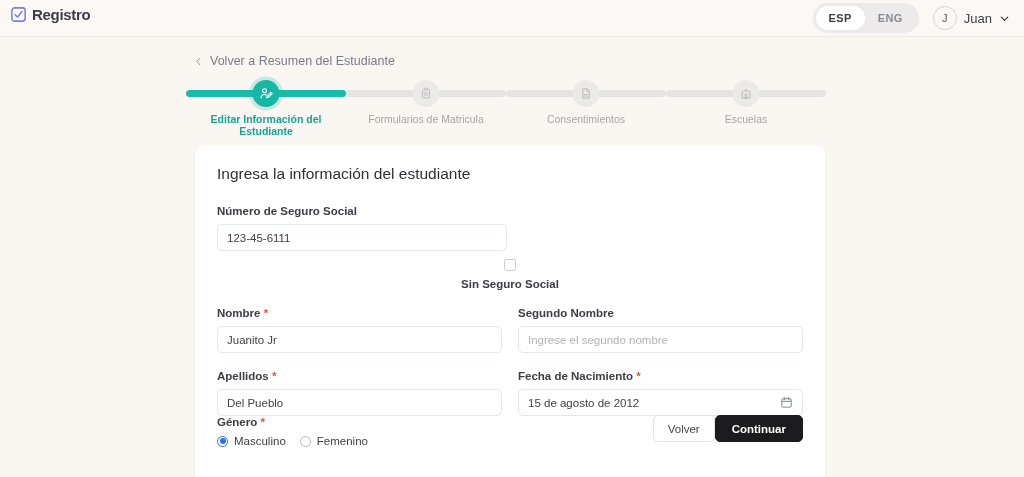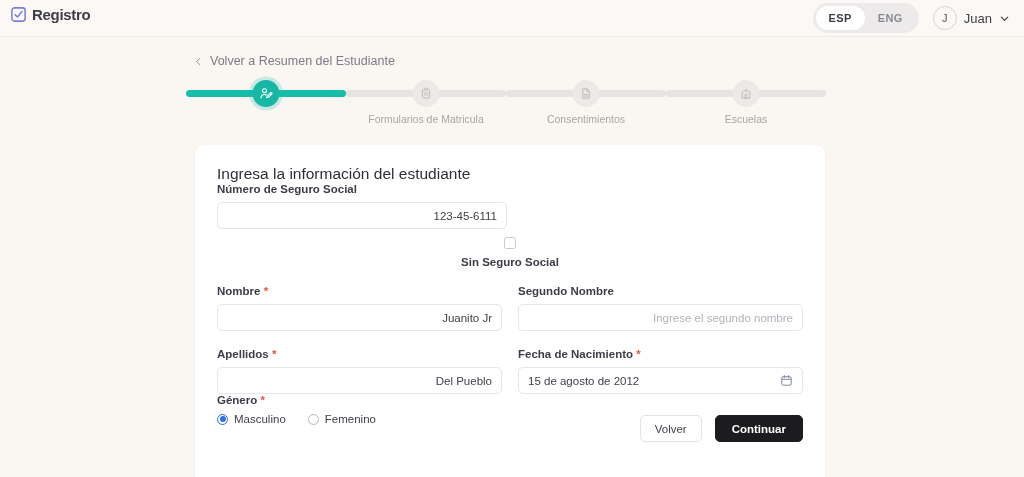--- a/index.html
+++ b/index.html
@@ -96,68 +96,67 @@
   
   .card {
     position: absolute; left: 195px; top: 145px;
     width: 630px; height: 345px;
     background: #ffffff;
     border-radius: 9px 9px 0 0;
     box-shadow: 0 1px 3px rgba(0,0,0,0.05);
     padding: 20px 22px 0 22px;
   }
   .card-title {
-    font-size: 15.5px; color: #2f2f38; 
+    font-size: 15.5px; color: #2f2f38; margin-bottom: 22px;
   }
   .field-label {
     font-size: 11.5px; font-weight: bold; color: #3d3d47;
     margin-bottom: 7px; display: block;
   }
   .req { color: #e8503a; font-weight: bold; }
   .input {
     width: 100%; height: 27px;
     border: 1px solid #e4e6ee; border-radius: 5px;
     background: #fff;
     font-size: 11.5px; color: #41414a;
     padding: 0 9px; display: flex; align-items: center;
     font-family: "Liberation Sans", sans-serif;
-    justify-content: flex-end;
   }
   .input.placeholder { color: #b2b2ba; }
   .input.with-icon { justify-content: space-between; }
   .row { display: flex; gap: 16px; }
   .col { width: 288px; }
   .fgroup { margin-bottom: 15px; }
 
   .check-row {
     display: flex; align-items: center; gap: 7px; margin-top: 8px; flex-direction: column;
   }
   .checkbox {
     width: 12px; height: 12px; border: 1px solid #c9c9d2;
     border-radius: 2.5px; background: #fff; cursor: pointer;
   }
   .check-label { font-size: 11.5px; color: #3d3d47; font-weight: bold; }
 
-  .radio-row { display: flex; align-items: center; gap: 22px; margin-top: 2px; }
+  .radio-row { display: flex; align-items: center; gap: 14px; margin-top: 2px; }
   .radio-item { display: flex; align-items: center; gap: 6px; cursor: pointer; }
   .radio {
     width: 11px; height: 11px; border-radius: 50%;
     border: 1px solid #b7b7c0; background: #fff;
     display: flex; align-items: center; justify-content: center;
   }
   .radio.checked { border-color: #2f6fed; }
   .radio.checked::after {
     content: ""; width: 6px; height: 6px; border-radius: 50%;
     background: #2f6fed;
   }
   .radio-label { font-size: 11.5px; color: #41414a; }
 
   .actions {
     position: absolute; right: 22px; bottom: 48px;
-    display: flex; align-items: center; gap: 13px;
+    display: flex; align-items: center; 
   }
   .btn {
     height: 27px; border-radius: 5px; font-size: 11.5px;
     display: flex; align-items: center; justify-content: center;
     cursor: pointer; font-family: "Liberation Sans", sans-serif;
   }
   .btn-secondary {
     min-width: 56px; padding: 0 14px;
     background: #fff; border: 1px solid #e2e2e8; color: #41414a;
   }
@@ -210,20 +209,21 @@
         <div class="bar done"></div>
         <div class="bar done"></div>
       </div>
       <div class="node active">
         <svg width="15" height="15" viewBox="0 0 20 20">
           <circle cx="8" cy="6.3" r="2.7" fill="none" stroke="#ffffff" stroke-width="1.5"></circle>
           <path d="M3.4 15.8 c0-2.8 2.1-4.5 4.6-4.5 c1 0 1.9 .25 2.6 .7" fill="none" stroke="#ffffff" stroke-width="1.5" stroke-linecap="round"></path>
           <path d="M16.6 8.4 l-5.1 5.1 -.5 2.1 2.1-.5 5.1-5.1z" fill="none" stroke="#ffffff" stroke-width="1.5" stroke-linejoin="round"></path>
         </svg>
       </div>
+      <div class="step-label active">Editar Información del Estudiante</div>
     </div>
 
     <div class="step">
       <div class="step-track">
         <div class="bar"></div>
         <div class="bar"></div>
       </div>
       <div class="node">
         <svg width="13" height="13" viewBox="0 0 20 20">
           <rect x="4.5" y="3.8" width="11" height="13" rx="1.8" fill="none" stroke="#b9b7b7" stroke-width="1.5"></rect>

